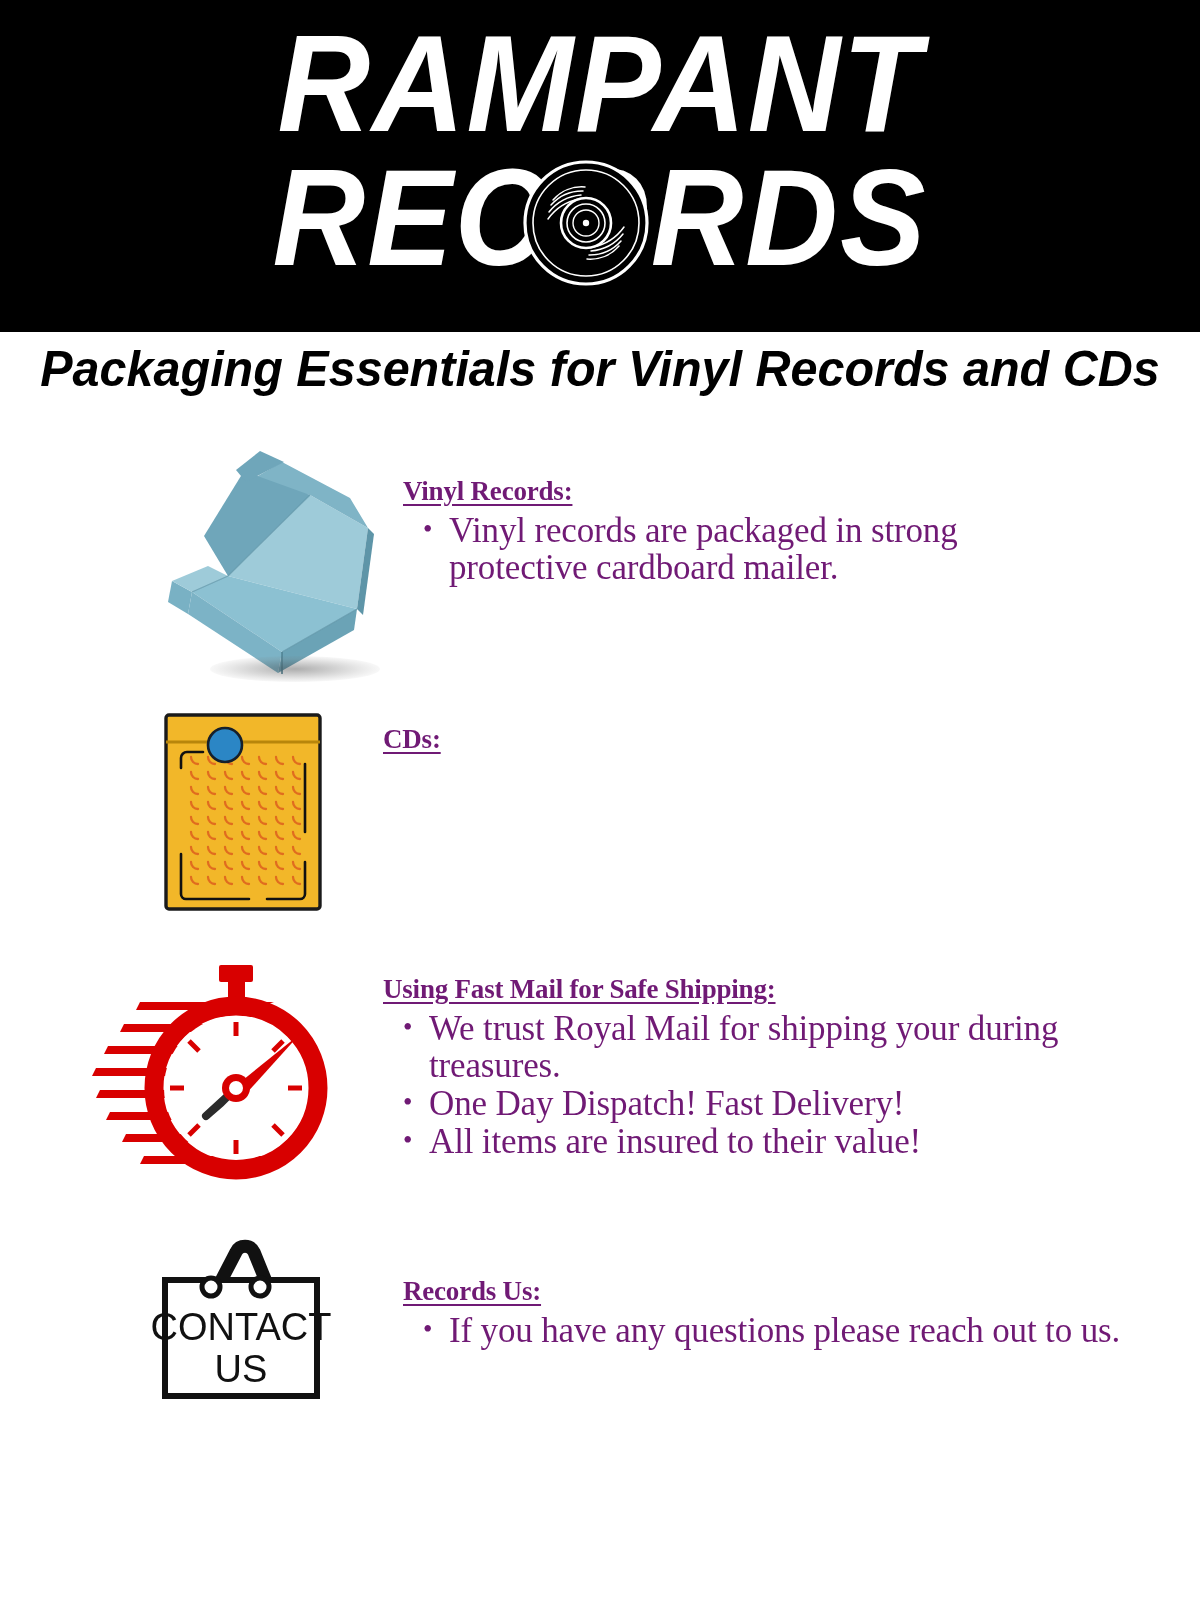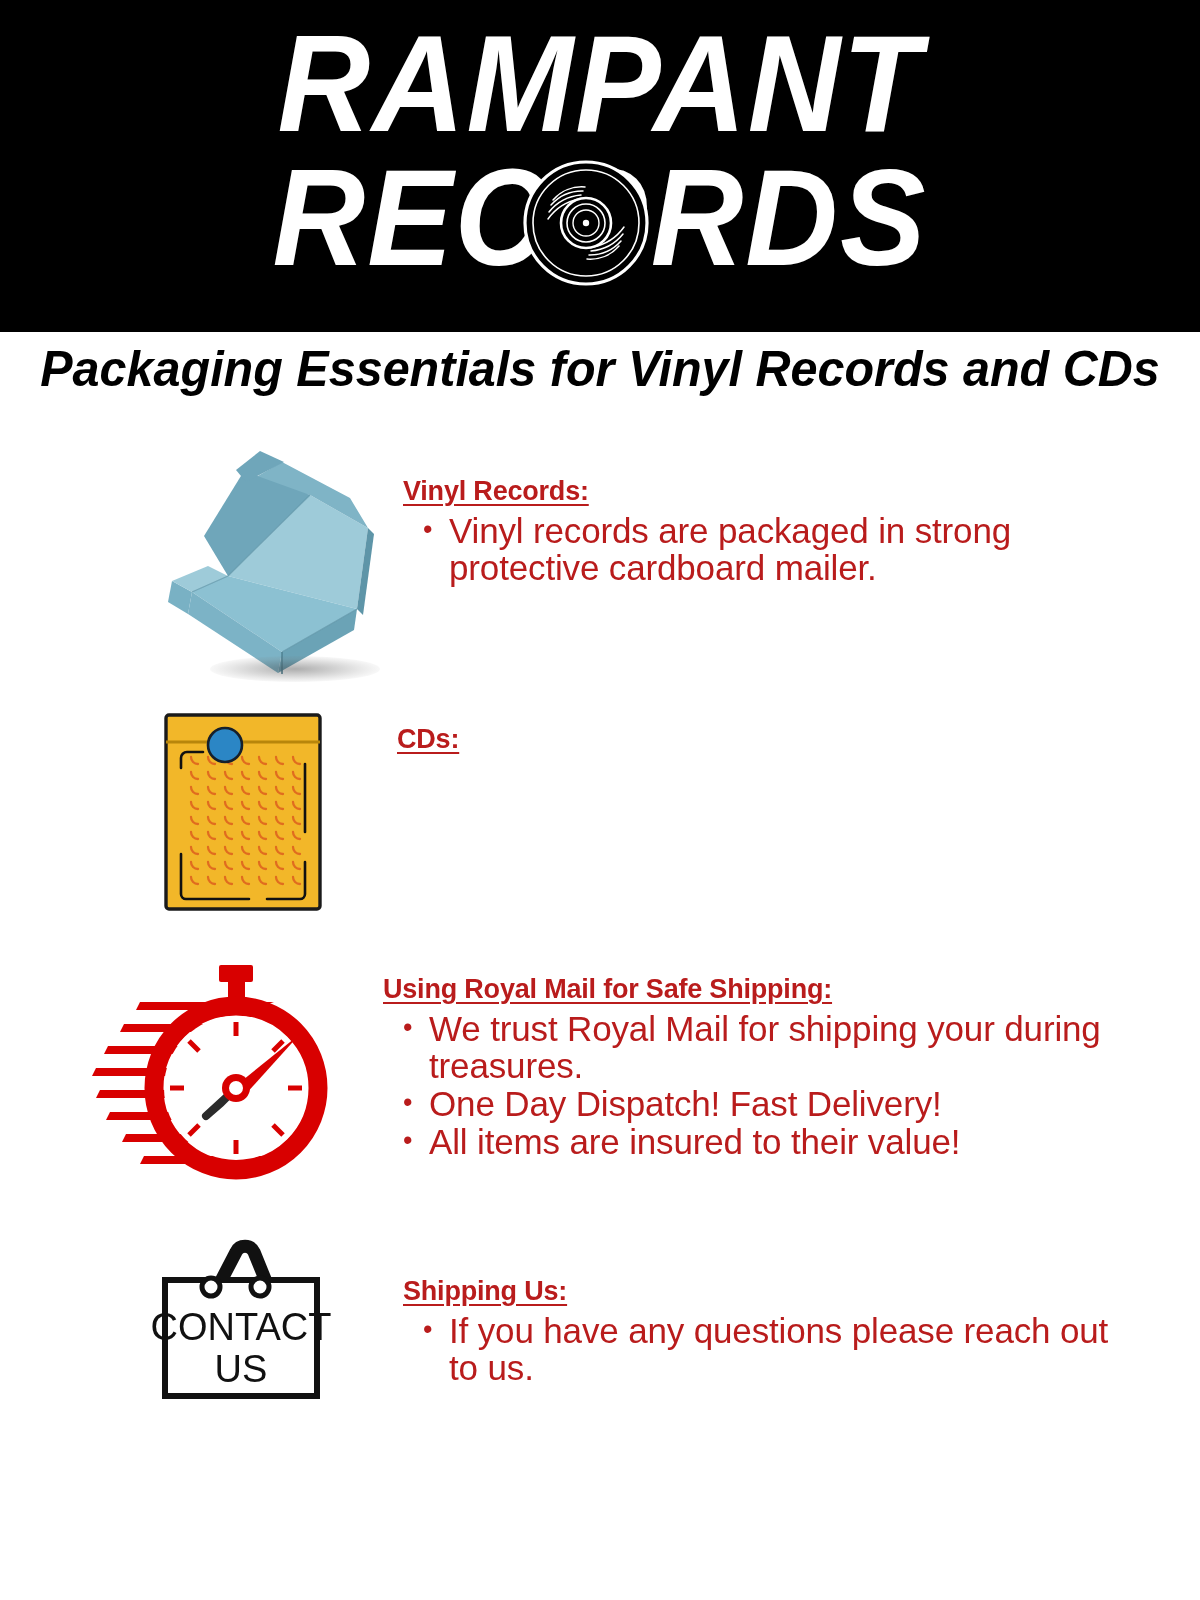--- a/index.html
+++ b/index.html
@@ -85,22 +85,22 @@
     line-height: 62px;
     transform: scaleX(0.97);
     white-space: nowrap;
   }
   .sec-art {
     position: absolute;
     text-align: center;
   }
   .sec-text {
     position: absolute;
-    font-family: Liberation Sans, sans-serif;
-    color: #b91c1c;
+    font-family: Liberation Serif, serif;
+    color: #701a75;
   }
   .sec-heading {
     font-size: 27px;
     font-weight: bold;
     text-decoration: underline;
     text-underline-offset: 4px;
     line-height: 34px;
     margin: 0 0 4px 0;
     letter-spacing: -0.2px;
   }
@@ -309,21 +309,21 @@
           <path d="M45 165 a7 7 0 0 0 7 7"></path>
           <path d="M62 165 a7 7 0 0 0 7 7"></path>
           <path d="M79 165 a7 7 0 0 0 7 7"></path>
           <path d="M96 165 a7 7 0 0 0 7 7"></path>
           <path d="M113 165 a7 7 0 0 0 7 7"></path>
           <path d="M130 165 a7 7 0 0 0 7 7"></path>
       </g>
       <circle cx="62" cy="33" r="17" fill="#2b86c5" stroke="#16202b" stroke-width="2.6"></circle>
     </svg>
   </div>
-  <div class="sec-text" style="left:397px; top:722px; width:720px;">
+  <div class="sec-text" style="left:383px; top:722px; width:720px;">
     <div class="sec-heading">CDs:</div>
   </div>
 
   <div class="sec-art watch-art">
     <svg viewBox="0 0 262 235" width="262" height="235">
       <g fill="#d80000">
         <path d="M62 42 L196 42 L172 50 L58 50 Z"></path>
         <path d="M46 64 L186 64 L160 72 L42 72 Z"></path>
         <path d="M30 86 L180 86 L152 94 L26 94 Z"></path>
         <path d="M18 108 L176 108 L148 116 L14 116 Z"></path>
@@ -346,39 +346,39 @@
         <line x1="205" y1="81" x2="195" y2="91"></line>
         <line x1="121" y1="165" x2="111" y2="175"></line>
       </g>
       <path d="M160 124 L222 74 L166 136 Z" fill="#d80000"></path>
       <path d="M152 134 L128 156 L143 143 Z" fill="#2b2b2b" stroke="#2b2b2b" stroke-width="8" stroke-linejoin="round"></path>
       <circle cx="158" cy="128" r="14" fill="#d80000"></circle>
       <circle cx="158" cy="128" r="7" fill="#ffffff"></circle>
     </svg>
   </div>
   <div class="sec-text" style="left:383px; top:972px; width:720px;">
-    <div class="sec-heading">Using Royal Mail for Safe Shipping:</div>
+    <div class="sec-heading">Using Fast Mail for Safe Shipping:</div>
     <ul class="sec-list">
       <li>We trust Royal Mail for shipping your during treasures.</li>
       <li>One Day Dispatch! Fast Delivery!</li>
       <li>All items are insured to their value!</li>
     </ul>
   </div>
 
   <div class="sec-art sign-art">
     <svg viewBox="0 0 182 168" width="182" height="168">
       <path d="M58 74 L86 20 A10 10 0 0 1 104 20 L126 74" fill="none" stroke="#111111" stroke-width="13" stroke-linecap="round"></path>
       <rect x="15" y="48" width="152" height="116" fill="#ffffff" stroke="#111111" stroke-width="6"></rect>
       <circle cx="61" cy="55" r="9" fill="#ffffff" stroke="#111111" stroke-width="5"></circle>
       <circle cx="110" cy="55" r="9" fill="#ffffff" stroke="#111111" stroke-width="5"></circle>
       <text x="91" y="108" text-anchor="middle" font-family="'Liberation Sans Narrow','Liberation Sans',sans-serif" font-size="38" fill="#111111">CONTACT</text>
       <text x="91" y="150" text-anchor="middle" font-family="'Liberation Sans Narrow','Liberation Sans',sans-serif" font-size="38" fill="#111111">US</text>
     </svg>
   </div>
   <div class="sec-text" style="left:403px; top:1274px; width:720px;">
-    <div class="sec-heading">Shipping Us:</div>
+    <div class="sec-heading">Records Us:</div>
     <ul class="sec-list">
       <li>If you have any questions please reach out to us.</li>
     </ul>
   </div>
 
 
 </div>
 
 </body></html>

